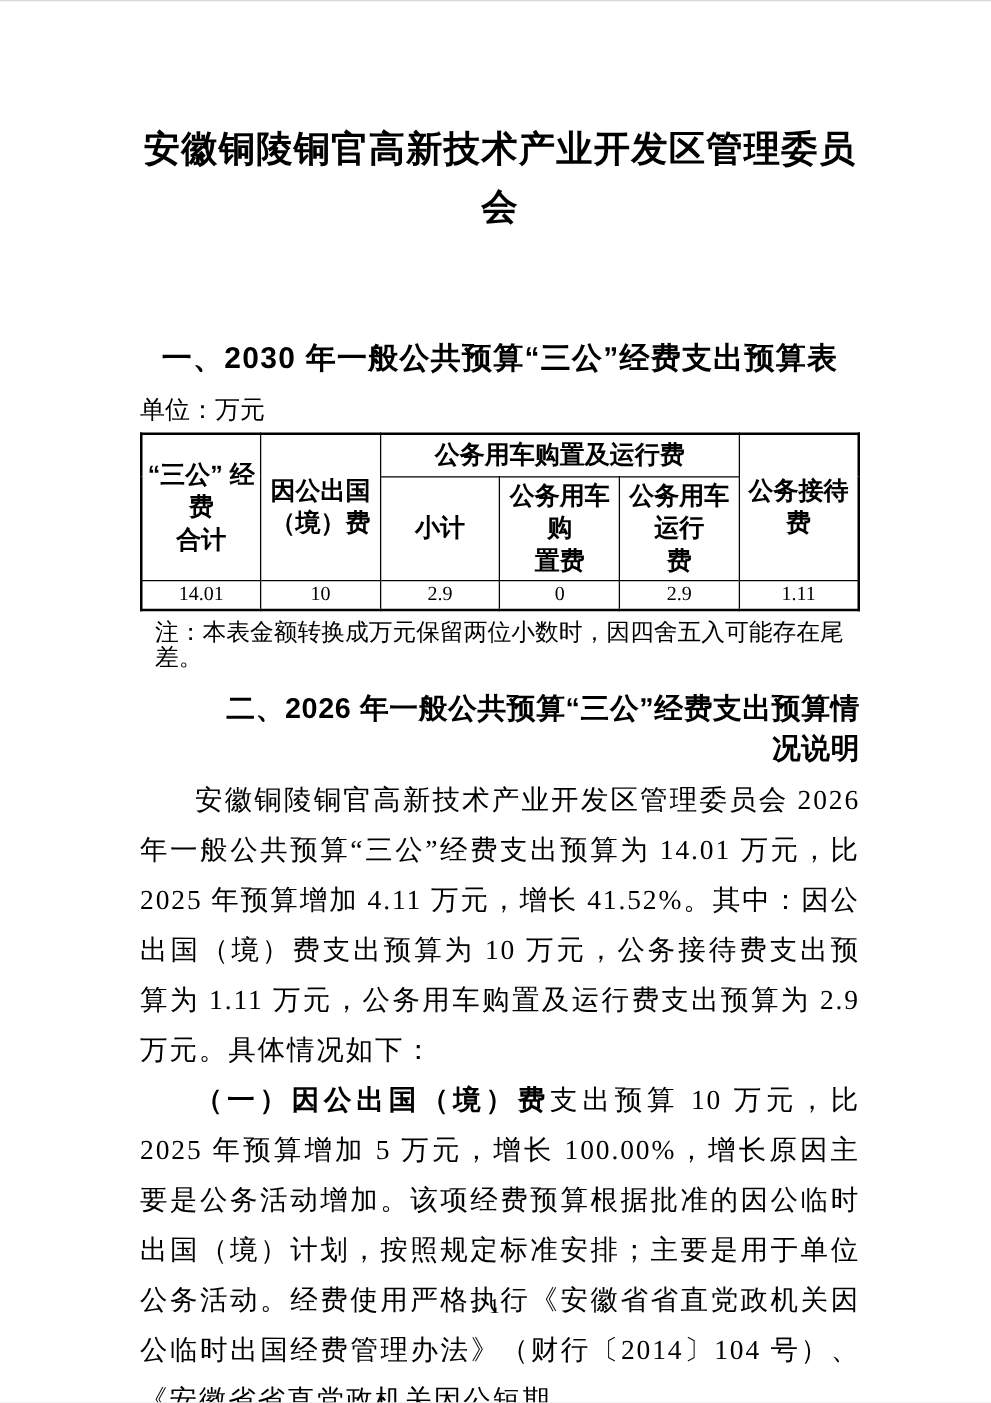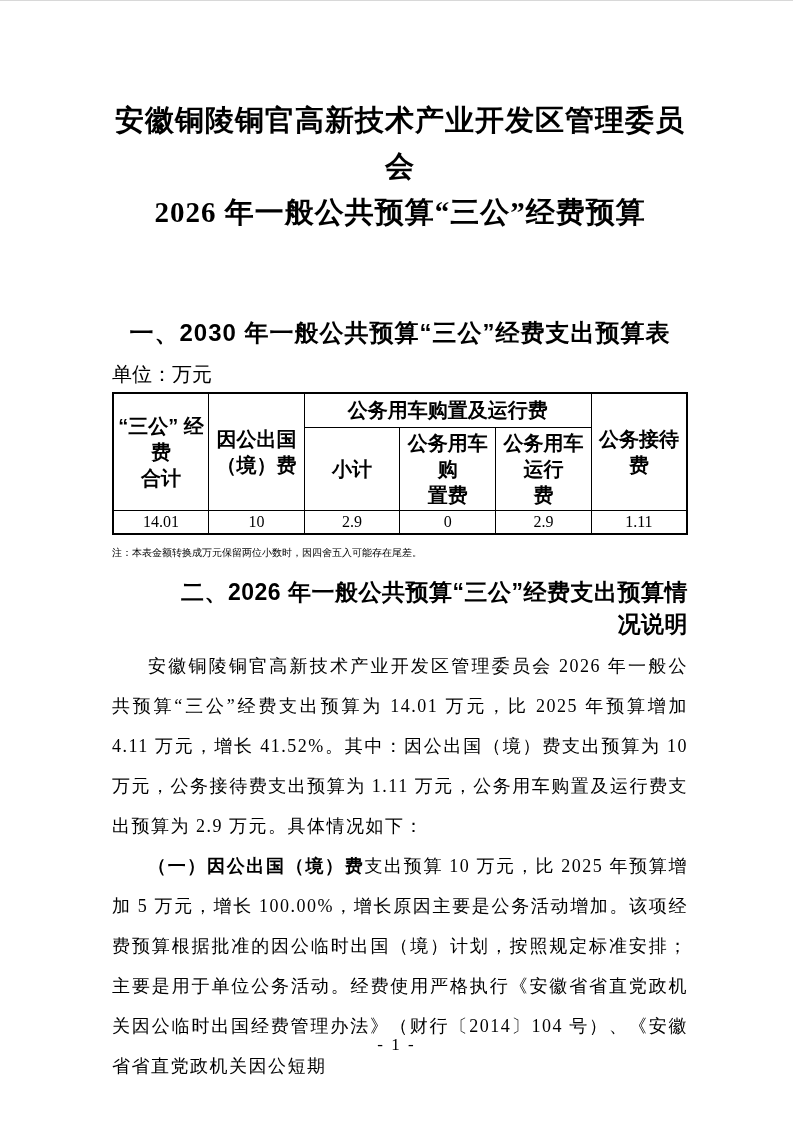--- a/index.html
+++ b/index.html
@@ -57,37 +57,38 @@
     font-weight: bold;
     font-size: 20px;
     line-height: 26px;
   }
   tr.row-group { height: 34px; }
   tr.row-sub   { height: 62px; }
   tr.row-data  { height: 16px; }
   tr.row-data td { font-size: 16px; }
   .note {
     margin-top: 8px;
-    font-size: 10px;
+    font-size: 19px;
     line-height: 20px;
+    margin-left: 12px;
   }
   .sec2-heading {
     margin-top: 13px;
     font-family: "Liberation Sans", "DejaVu Sans", sans-serif;
     font-weight: bold;
     font-size: 23px;
     line-height: 32px;
     text-indent: 2em;
     letter-spacing: 0.5px;
     text-align: right;
   }
   .body-text { margin-top: 6px; }
   .para {
     margin: 0;
-    font-size: 18px;
+    font-size: 22px;
     line-height: 40px;
     text-align: justify;
     text-indent: 2em;
     letter-spacing: 1.5px;
     font-family: Liberation Serif, serif;
   }
   .para .lead-bold { font-weight: bold; }
   .page-number {
     position: absolute;
     left: 0;
@@ -98,21 +99,20 @@
     letter-spacing: 2px;
   }
 </style>
 </head>
 <body>
 
 <div class="page">
 
   <div class="doc-title">
     <div>安徽铜陵铜官高新技术产业开发区管理委员会</div>
-    <div>2026 年一般公共预算“三公”经费预算</div>
   </div>
 
   <div class="sec1-heading">一、2030 年一般公共预算“三公”经费支出预算表</div>
 
   <div class="unit-line">单位：万元</div>
 
   <table class="budget">
     <colgroup>
       <col style="width:16.66%">
         <col style="width:16.66%">

